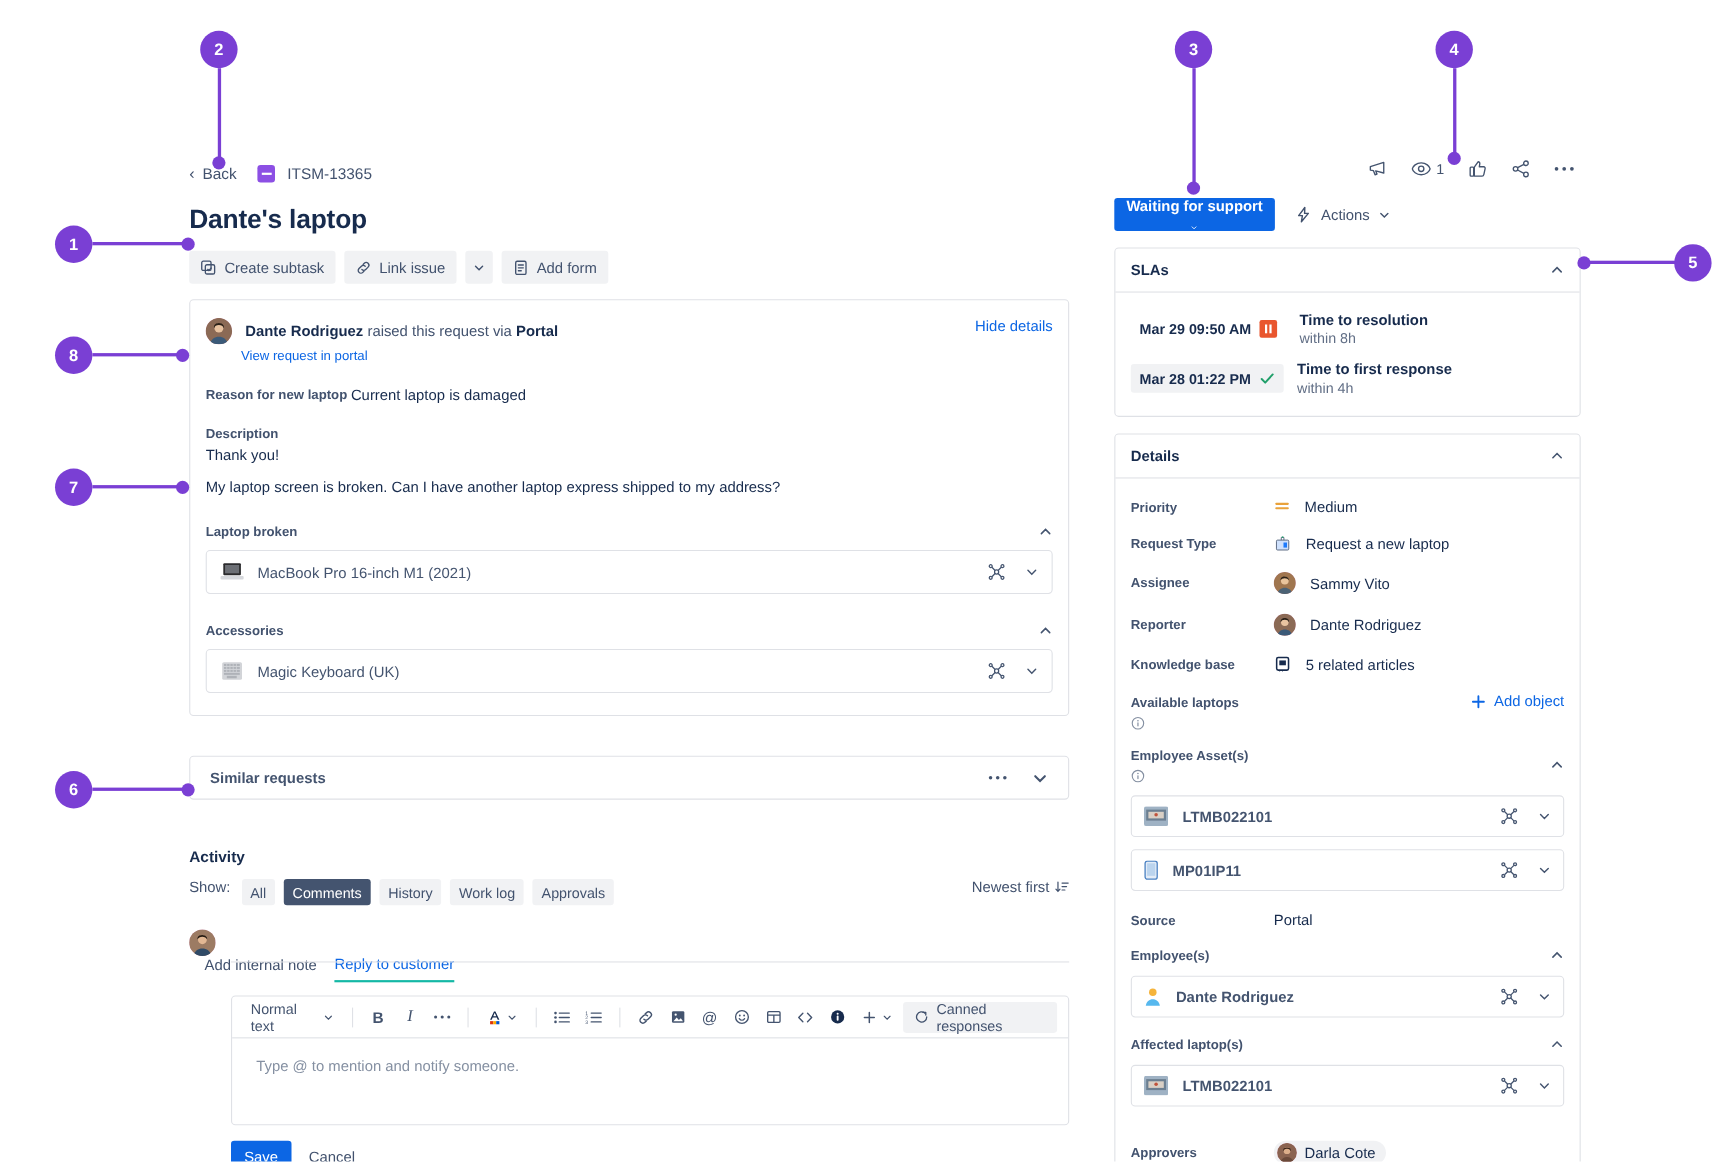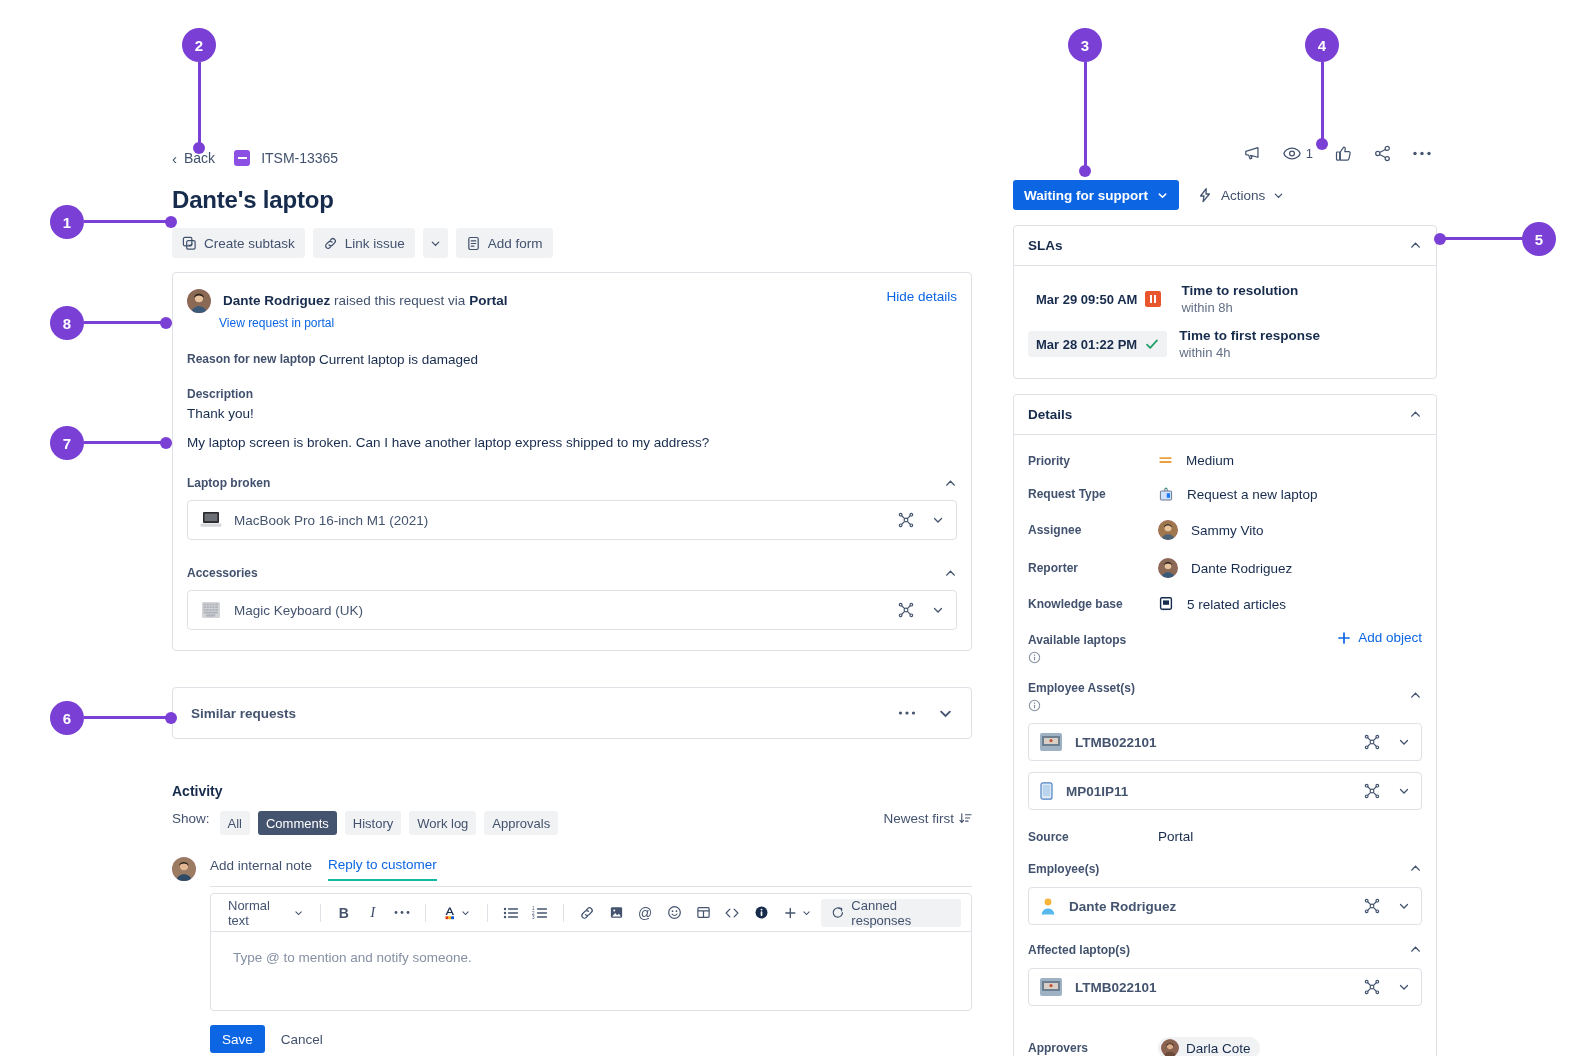--- a/index.html
+++ b/index.html
@@ -92,40 +92,40 @@
     display: flex; align-items: center; padding: 0 12px; gap: 12px;
     background: #fff;
   }
   .objrow .oname { font-size: 13.5px; color: #44546F; }
   .objrow .oacts { margin-left: auto; display: flex; align-items: center; gap: 18px; color: #44546F; }
   .thumb { width: 22px; height: 18px; flex: none; border-radius: 2px; overflow: hidden; }
 
   
   .simcard {
     border: 1px solid #DFE1E6; border-radius: 4px; background: #fff;
-    margin-top: 36px; height: 52px; display: flex; align-items: center;
+    margin-top: 36px; height: 40px; display: flex; align-items: center;
     padding: 0 18px;
   }
   .simcard .simt { font-size: 13.5px; font-weight: bold; color: #44546F; }
   .simcard .simacts { margin-left: auto; display: flex; align-items: center; gap: 22px; color: #44546F; }
 
   
   .actwrap { margin-top: 44px; }
   .acttitle { font-size: 14px; font-weight: bold; color: #172B4D; }
   .showrow { display: flex; align-items: flex-start; gap: 8px; margin-top: 12px; }
   .showlbl { font-size: 13.5px; color: #42526E; margin-right: 2px; }
   .pill {
     font-size: 13px; color: #42526E; background: #F1F2F4;
     border-radius: 3px; height: 24px; padding: 0 8px;
     display: flex; align-items: center; cursor: pointer;
   }
   .pill.sel { background: #44546F; color: #fff; }
   .newest { margin-left: auto; font-size: 13.5px; color: #42526E; display: flex; align-items: center; gap: 5px; cursor: pointer; }
 
-  .composer { display: flex; margin-top: 22px; }
+  .composer { display: flex; margin-top: 22px; flex-direction: column; }
   .comp-tabs { display: flex; align-items: center; gap: 16px; margin-left: 14px; }
   .ctab { font-size: 13.5px; color: #42526E; padding-bottom: 7px; cursor: pointer; }
   .ctab.active { color: #0C66E4; border-bottom: 2px solid #14b8a6; }
   .tabs-rule { position: absolute; left: 210px; right: 0; height: 1px; background: #DFE1E6; }
 
   .editor { margin-left: 38px; margin-top: 12px; border: 1px solid #DFE1E6; border-radius: 4px; background:#fff; }
   .etoolbar { display: flex; align-items: center; height: 38px; padding: 0 10px; border-bottom: 1px solid #DFE1E6; gap: 3px; }
   .tbtn { height: 26px; min-width: 26px; display: flex; align-items: center; justify-content: center; color: #44546F; cursor: pointer; font-size: 13px; border-radius: 3px; }
   .tbtn.wide { padding: 0 7px; gap: 5px; font-size: 13px; }
   .tsep { width: 1px; height: 18px; background: #DFE1E6; margin: 0 7px; }
@@ -139,20 +139,21 @@
   #right { position: absolute; left: 1013px; top: 143px; width: 424px; }
   .rtop { display: flex; align-items: center; justify-content: flex-end; gap: 22px; height: 20px; color: #44546F; padding-right: 6px; }
   .rtop .it { display: flex; align-items: center; gap: 5px; cursor: pointer; font-size: 13px; }
 
   .statusrow { display: flex; align-items: center; gap: 18px; margin-top: 17px; }
   .status-btn {
     background: #0C66E4; color: #fff; border: none; border-radius: 3px;
     height: 30px; padding: 0 11px; font-size: 13.5px; font-weight: bold;
     display: flex; align-items: center; gap: 9px; cursor: pointer;
     font-family: "Liberation Sans", sans-serif;
+    flex-direction: column;
   }
   .actions-btn { display: flex; align-items: center; gap: 8px; font-size: 13.5px; color: #42526E; cursor: pointer; }
 
   .rcard { border: 1px solid #DFE1E6; border-radius: 4px; background: #fff; margin-top: 15px; }
   .rchead { display: flex; align-items: center; height: 40px; padding: 0 14px; border-bottom: 1px solid #DFE1E6; }
   .rchead .ct { font-size: 13.5px; font-weight: bold; color: #172B4D; }
   .rchead .chev { margin-left: auto; color: #44546F; }
 
   .slarow { display: flex; align-items: center; padding: 0 14px; gap: 12px; }
   .slabadge { display: flex; align-items: center; gap: 8px; height: 26px; padding: 0 8px; border-radius: 3px; font-size: 13px; font-weight: bold; color: #172B4D; }

